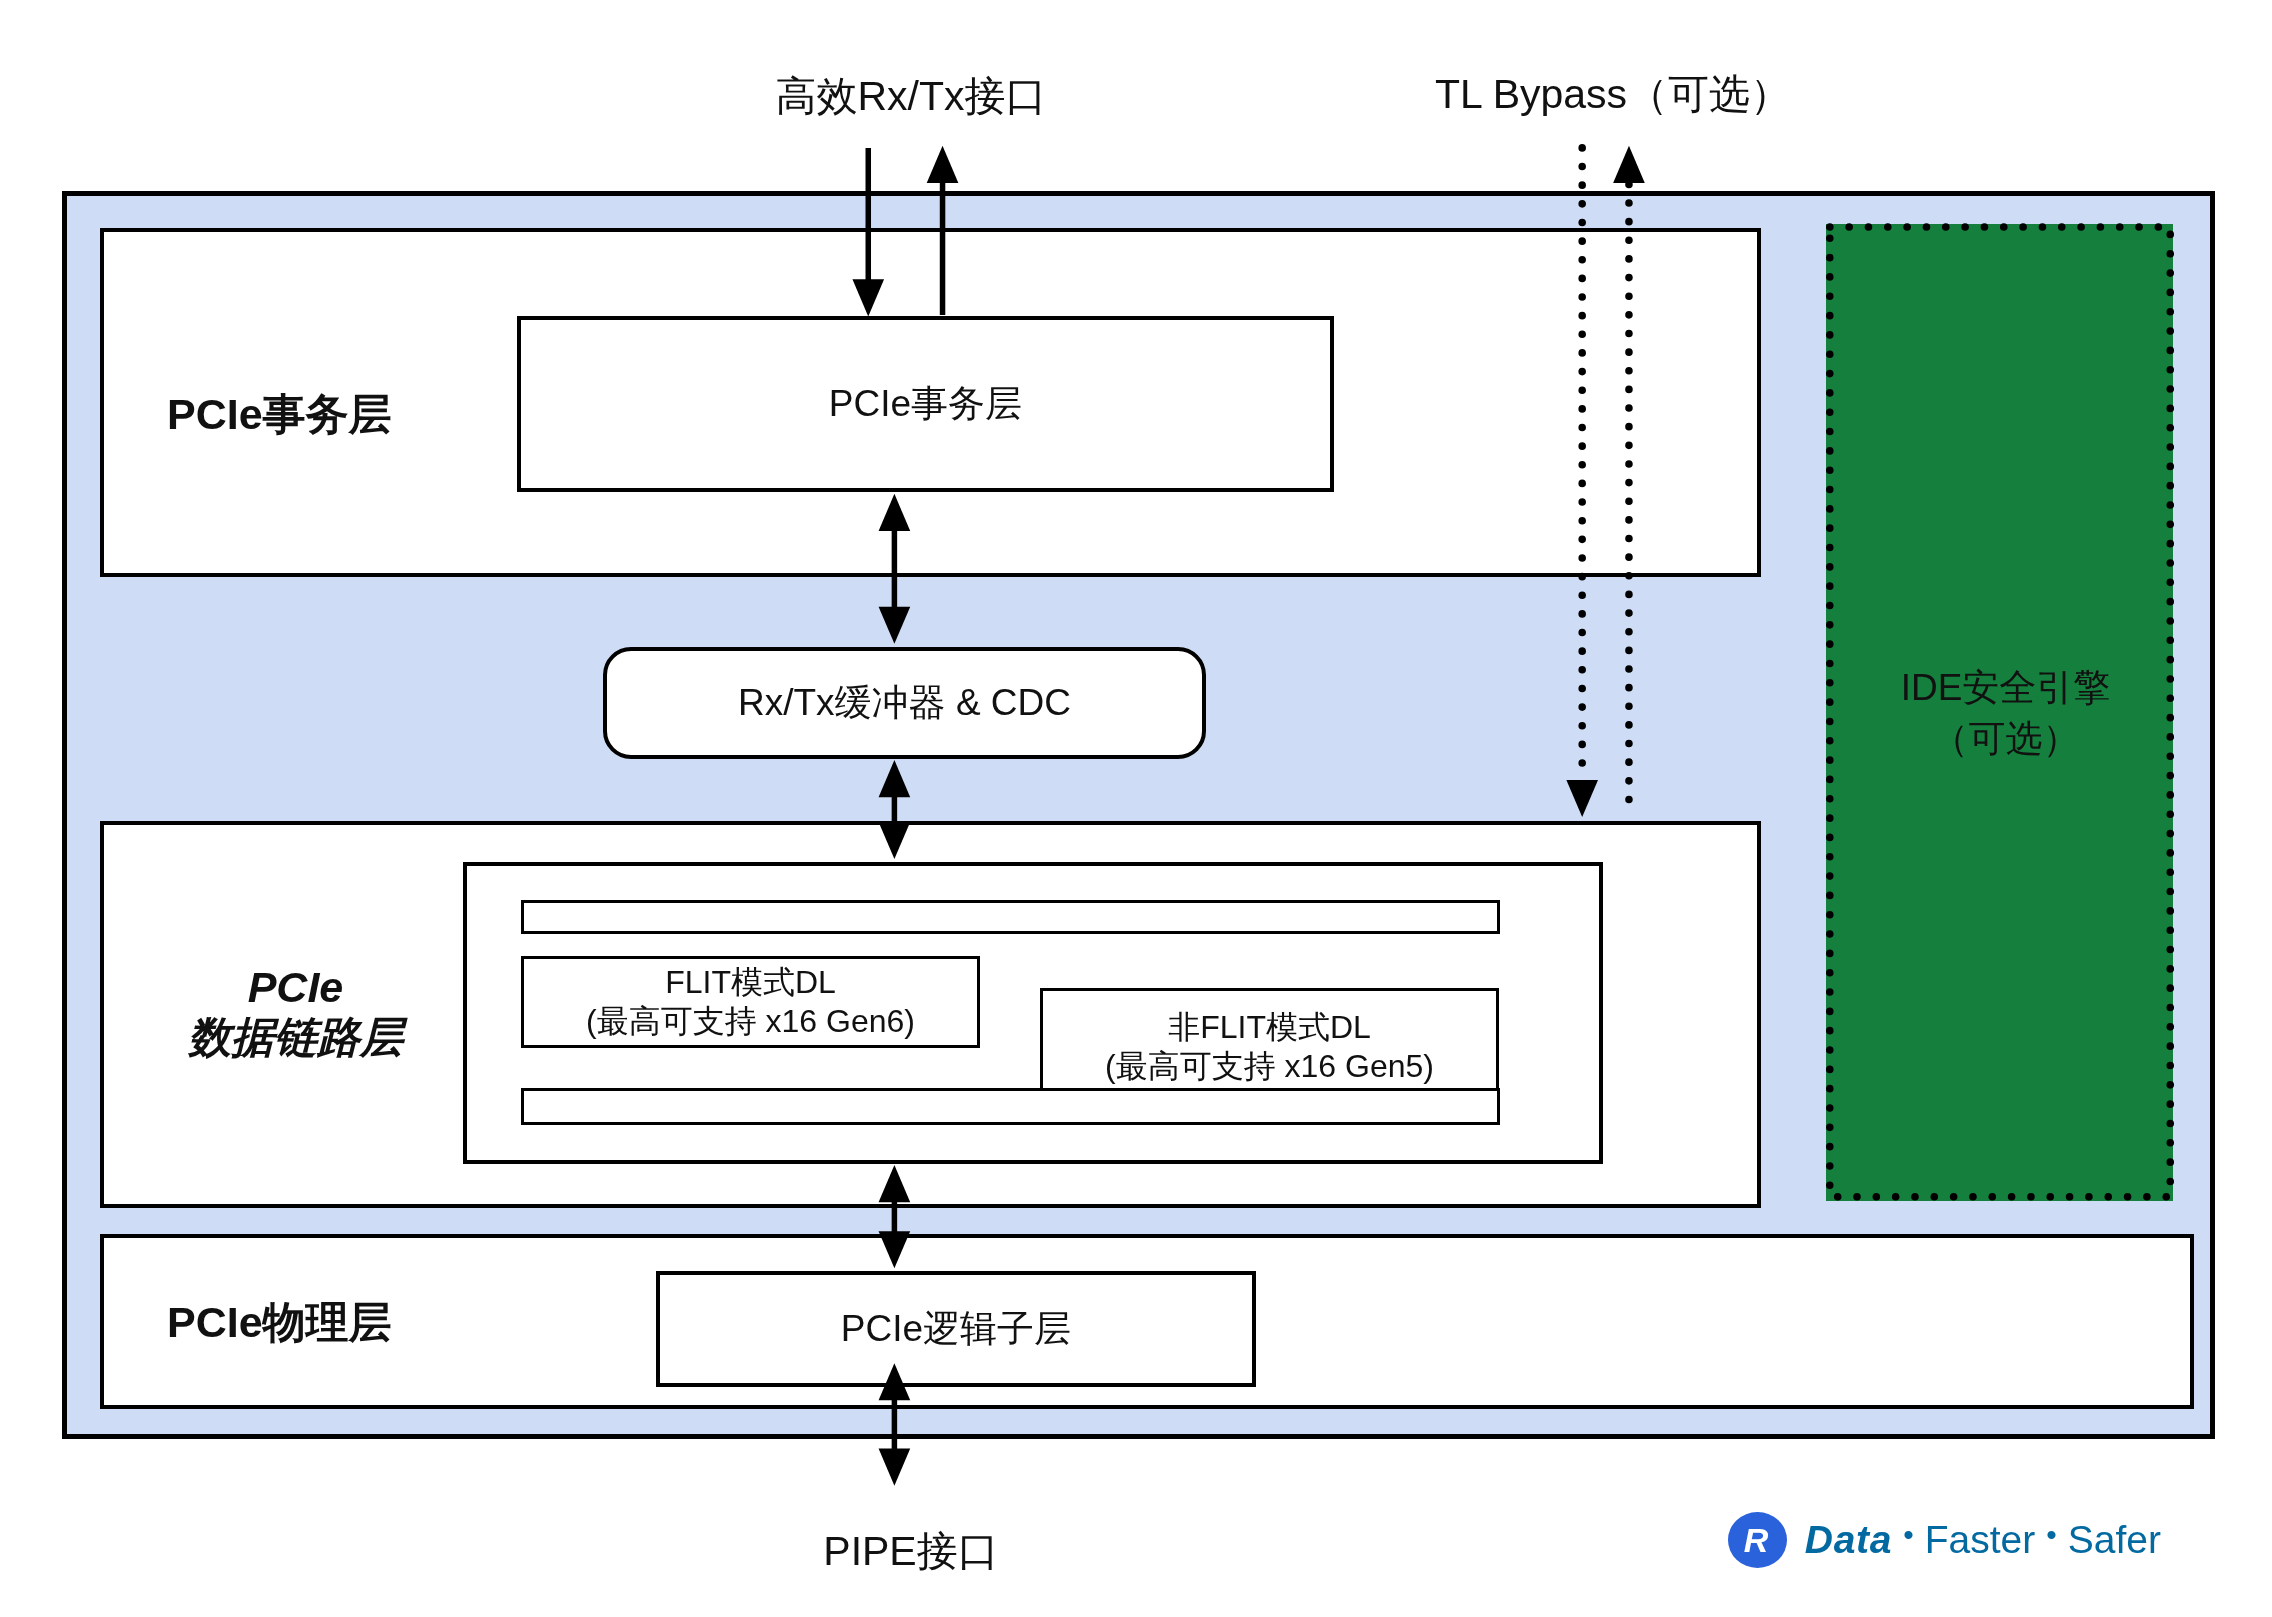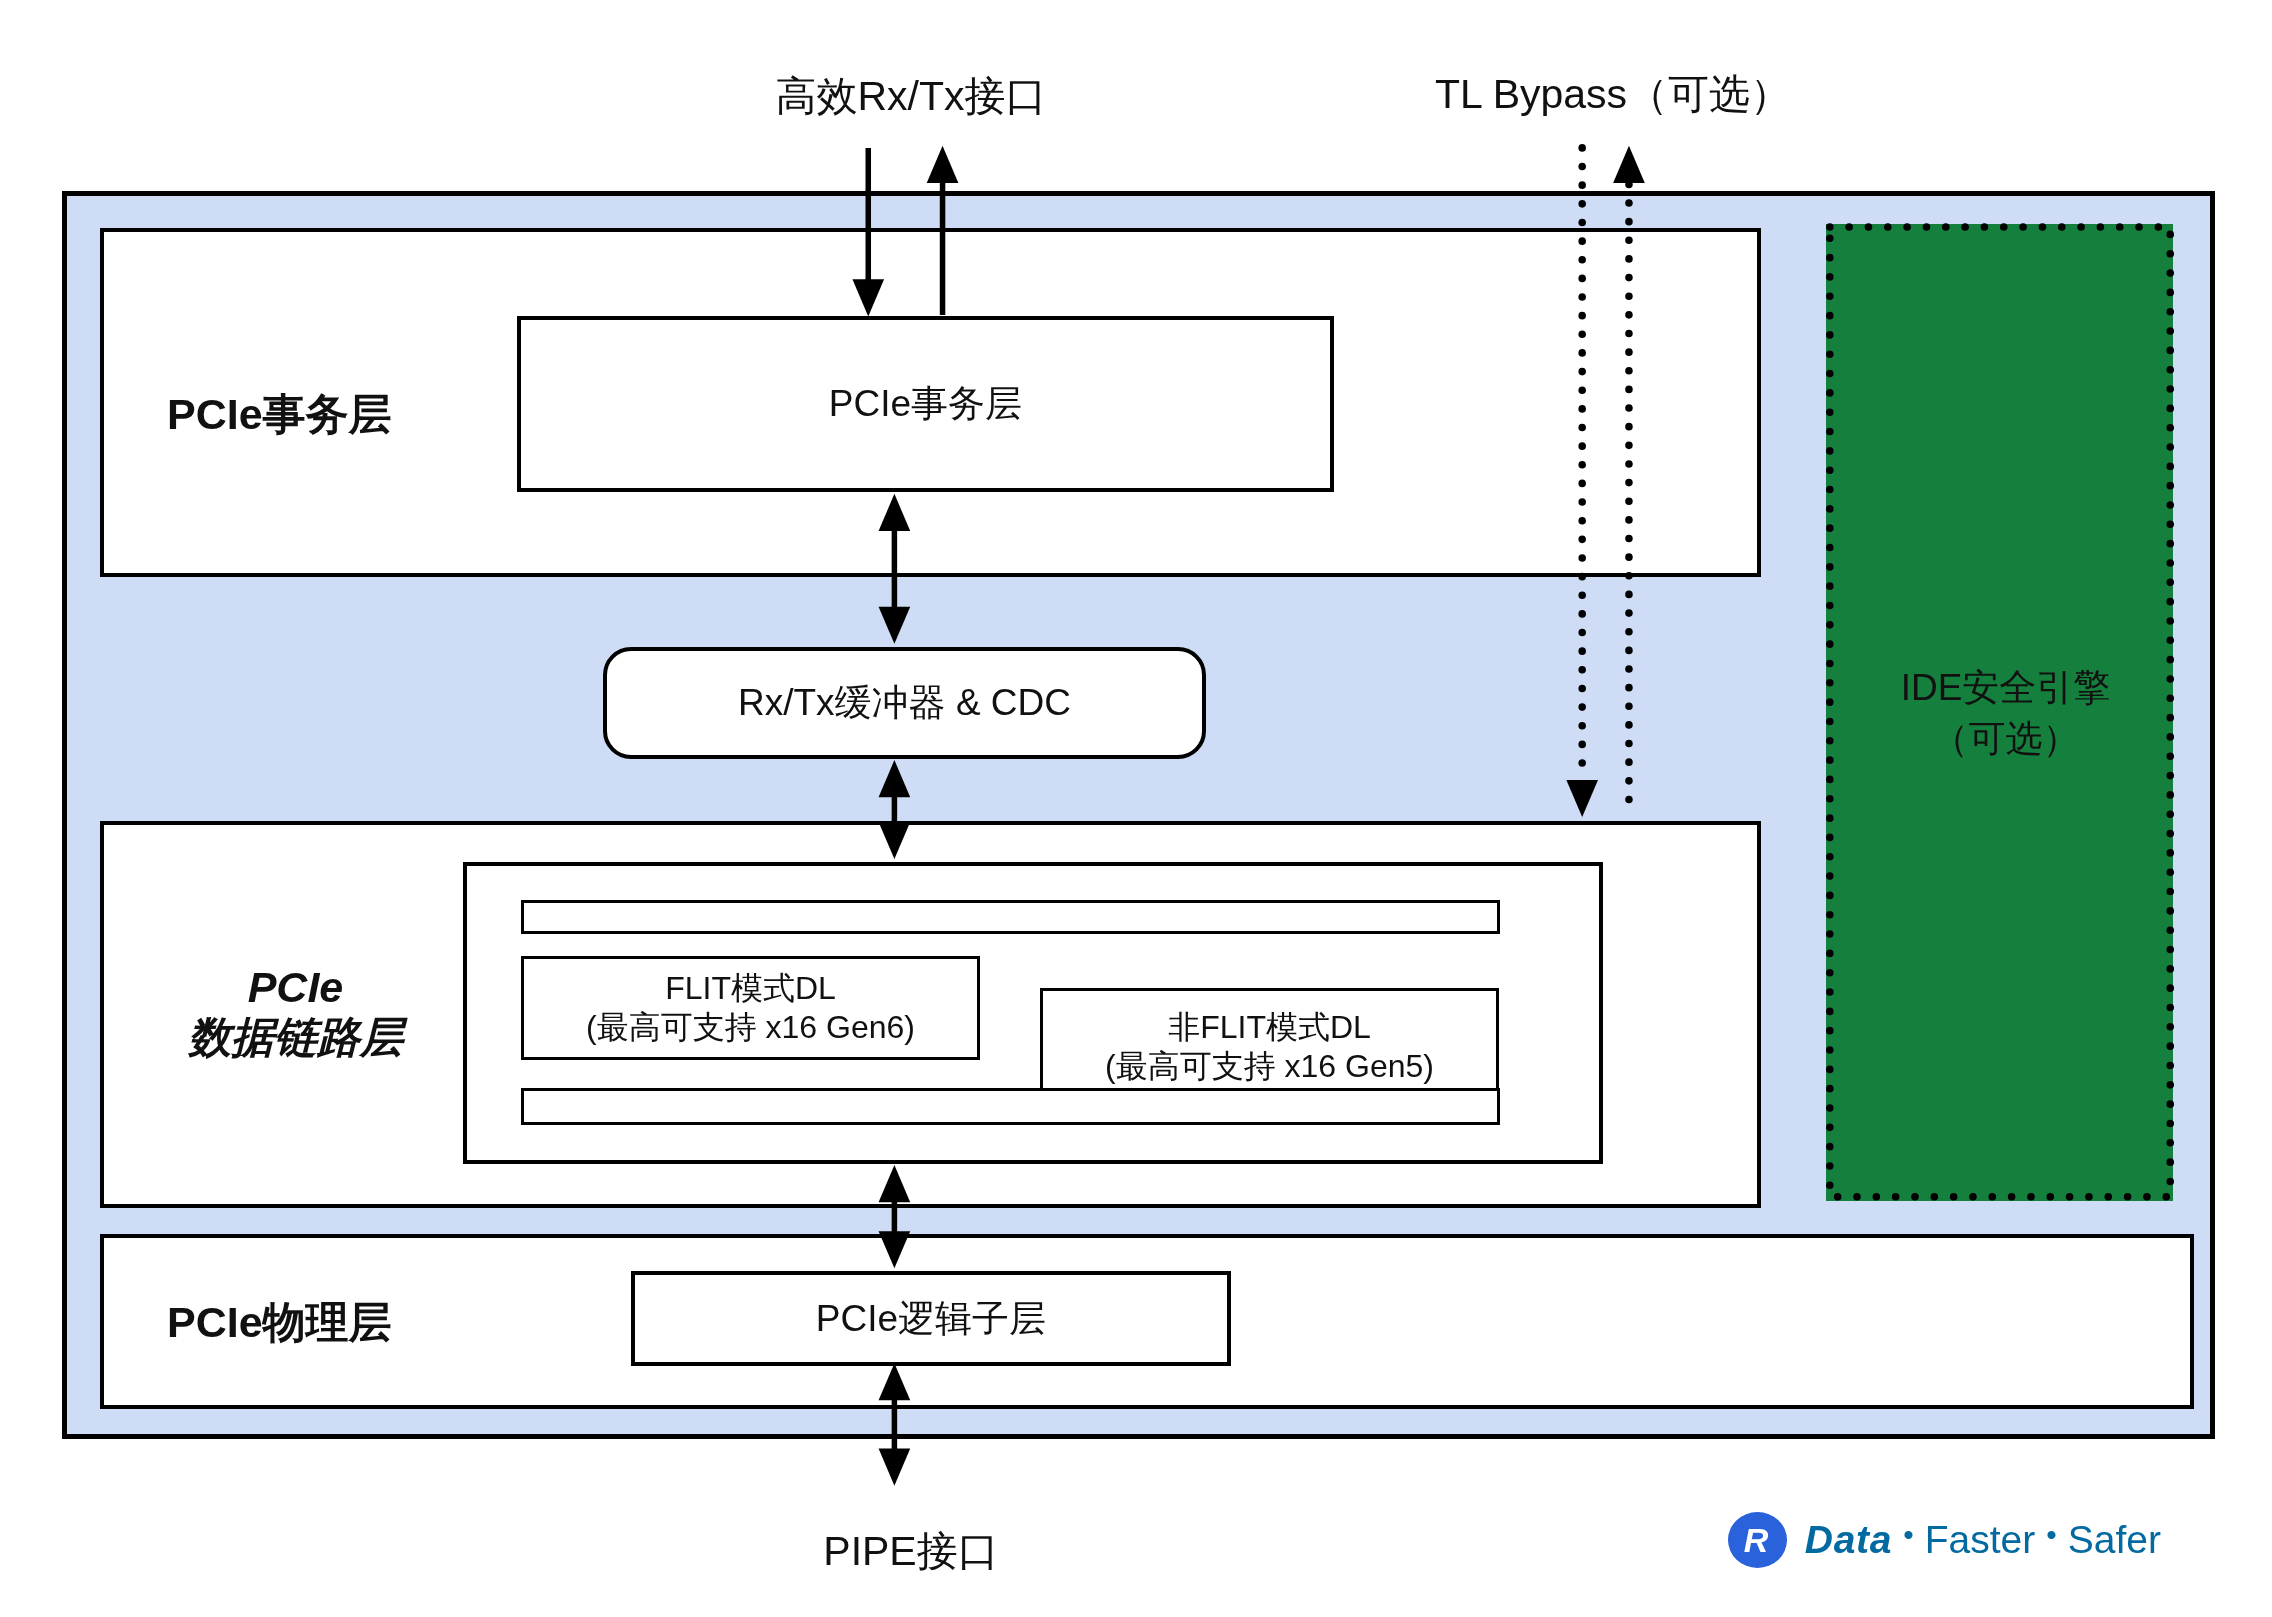--- a/index.html
+++ b/index.html
@@ -20,28 +20,28 @@
     background:#CEDCF5;border:5.5px solid #000;
   }
   .section{background:#ffffff;border:4.8px solid #000;}
   .tl-section{left:100px;top:228px;width:1661px;height:349px;}
   .dl-section{left:100px;top:821px;width:1661px;height:387px;}
   .phy-section{left:100px;top:1234px;width:2094px;height:175px;}
 
   .box{background:#ffffff;border:4.1px solid #000;}
   .tl-box{left:517px;top:316px;width:817px;height:176px;font-size:37px;}
   .rxtx-box{left:603px;top:647px;width:603px;height:112px;font-size:37px;border-radius:28px;}
-  .logic-box{left:631px;top:1271px;width:600px;height:95px;font-size:37px;}
+  .logic-box{left:656px;top:1271px;width:600px;height:116px;font-size:37px;}
 
   .dl-container{left:463px;top:862px;width:1140px;height:302px;background:#ffffff;border:4.1px solid #000;}
   .dl-bar{background:#ffffff;border:3.4px solid #000;}
   .bar-top{left:521px;top:900px;width:979px;height:34px;}
   .bar-bottom{left:521px;top:1088px;width:979px;height:37px;}
   .mode-box{background:#ffffff;border:3.4px solid #000;font-size:32px;line-height:39px;}
-  .flit-box{left:521px;top:956px;width:459px;height:104px;}
+  .flit-box{left:521px;top:956px;width:459px;height:92px;}
   .nonflit-box{left:1040px;top:956px;width:459px;height:118px;margin-top:32px;}
 
   .ide-box{left:1826px;top:224px;width:347px;height:977px;background:#15803d;font-size:37px;line-height:51px;padding-left:12px;}
 
   
   .section-label{font-weight:bold;font-size:43px;line-height:50px;}
   .tl-label{left:167px;top:389px;}
   .dl-label{left:158px;top:962px;width:275px;text-align:center;font-style:italic;}
   .phy-label{left:167px;top:1297px;}
 

